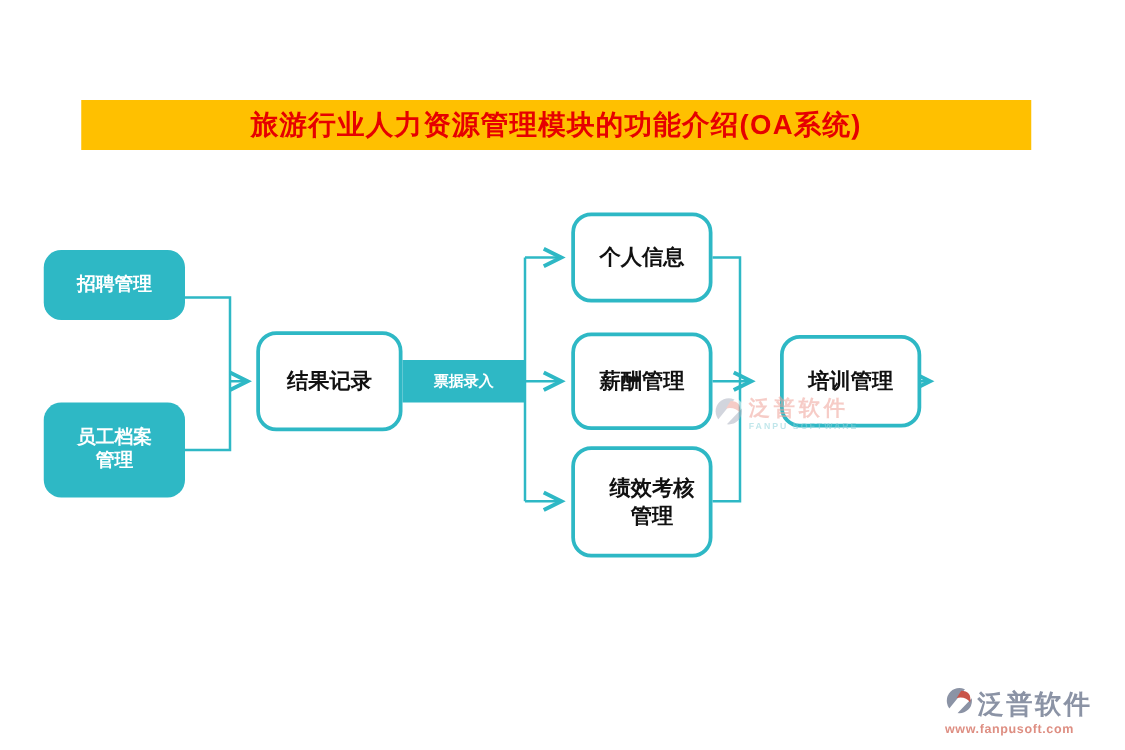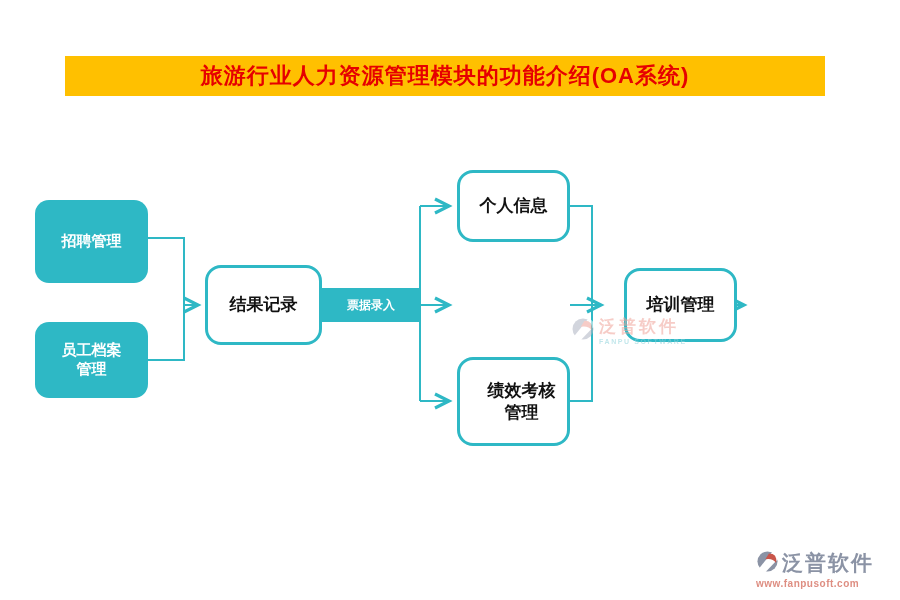--- a/index.html
+++ b/index.html
@@ -1,21 +1,21 @@
 <!DOCTYPE html>
 <html><head>
 <meta charset="utf-8">
 <style>
   html,body { margin:0; padding:0; background:#ffffff; }
   #canvas {
     position:relative; width:900px; height:600px; overflow:hidden;
     background:#ffffff; font-family:"Liberation Sans", sans-serif;
   }
   .title-banner {
-    position:absolute; left:65px; top:56px; width:760px; height:40px;
+    position:absolute; left:65px; top:80px; width:760px; height:40px;
     background:#FFC000; color:#E60000; font-size:22px; font-weight:bold;
     display:flex; align-items:center; justify-content:center; letter-spacing:1px;
   }
   svg.connectors { position:absolute; left:0; top:0; }
   .node {
     position:absolute; display:flex; align-items:center; justify-content:center;
     text-align:center; font-weight:bold; white-space:pre-line; line-height:1.25;
     box-sizing:border-box;
   }
   .node.solid {
@@ -69,41 +69,44 @@
       <path d="M420,206 V401"></path>
       <path d="M420,206 H449" marker-end="url(#arr)"></path>
       <path d="M420,305 H449" marker-end="url(#arr)"></path>
       <path d="M420,401 H449" marker-end="url(#arr)"></path>
       <path d="M570,206 H592 V401 H570"></path>
       <path d="M570,305 H601" marker-end="url(#arr)"></path>
       <path d="M720,305 H744" marker-end="url(#arr)"></path>
     </g>
   </svg>
 
-  <div class="node solid" style="left:35px; top:200px; width:113px; height:83px;">
+  <div class="node solid" style="left:35px; top:200px; width:113px; height:56px;">
     <span>招聘管理</span>
   </div>
 
   <div class="node solid" style="left:35px; top:322px; width:113px; height:76px;">
     <span>员工档案
 管理</span>
   </div>
 
   <div class="node outline" style="left:205px; top:265px; width:117px; height:80px;">
     <span>结果记录</span>
   </div>
 
   <div class="edge-label">
     <span>票据录入</span>
   </div>
 
   <div class="node outline" style="left:457px; top:170px; width:113px; height:72px;">
     <span>个人信息</span>
   </div>
 
+  <div class="node outline" style="left:457px; top:266px; width:113px; height:78px;">
+    <span>薪酬管理</span>
+  </div>
 
   <div class="node outline" style="left:457px; top:357px; width:113px; height:89px;padding-left:16px;">
     <span>绩效考核
 管理</span>
   </div>
 
   <div class="node outline" style="left:607px; top:268px; width:113px; height:74px;margin-left:17px;">
     <span>培训管理</span>
   </div>
 

